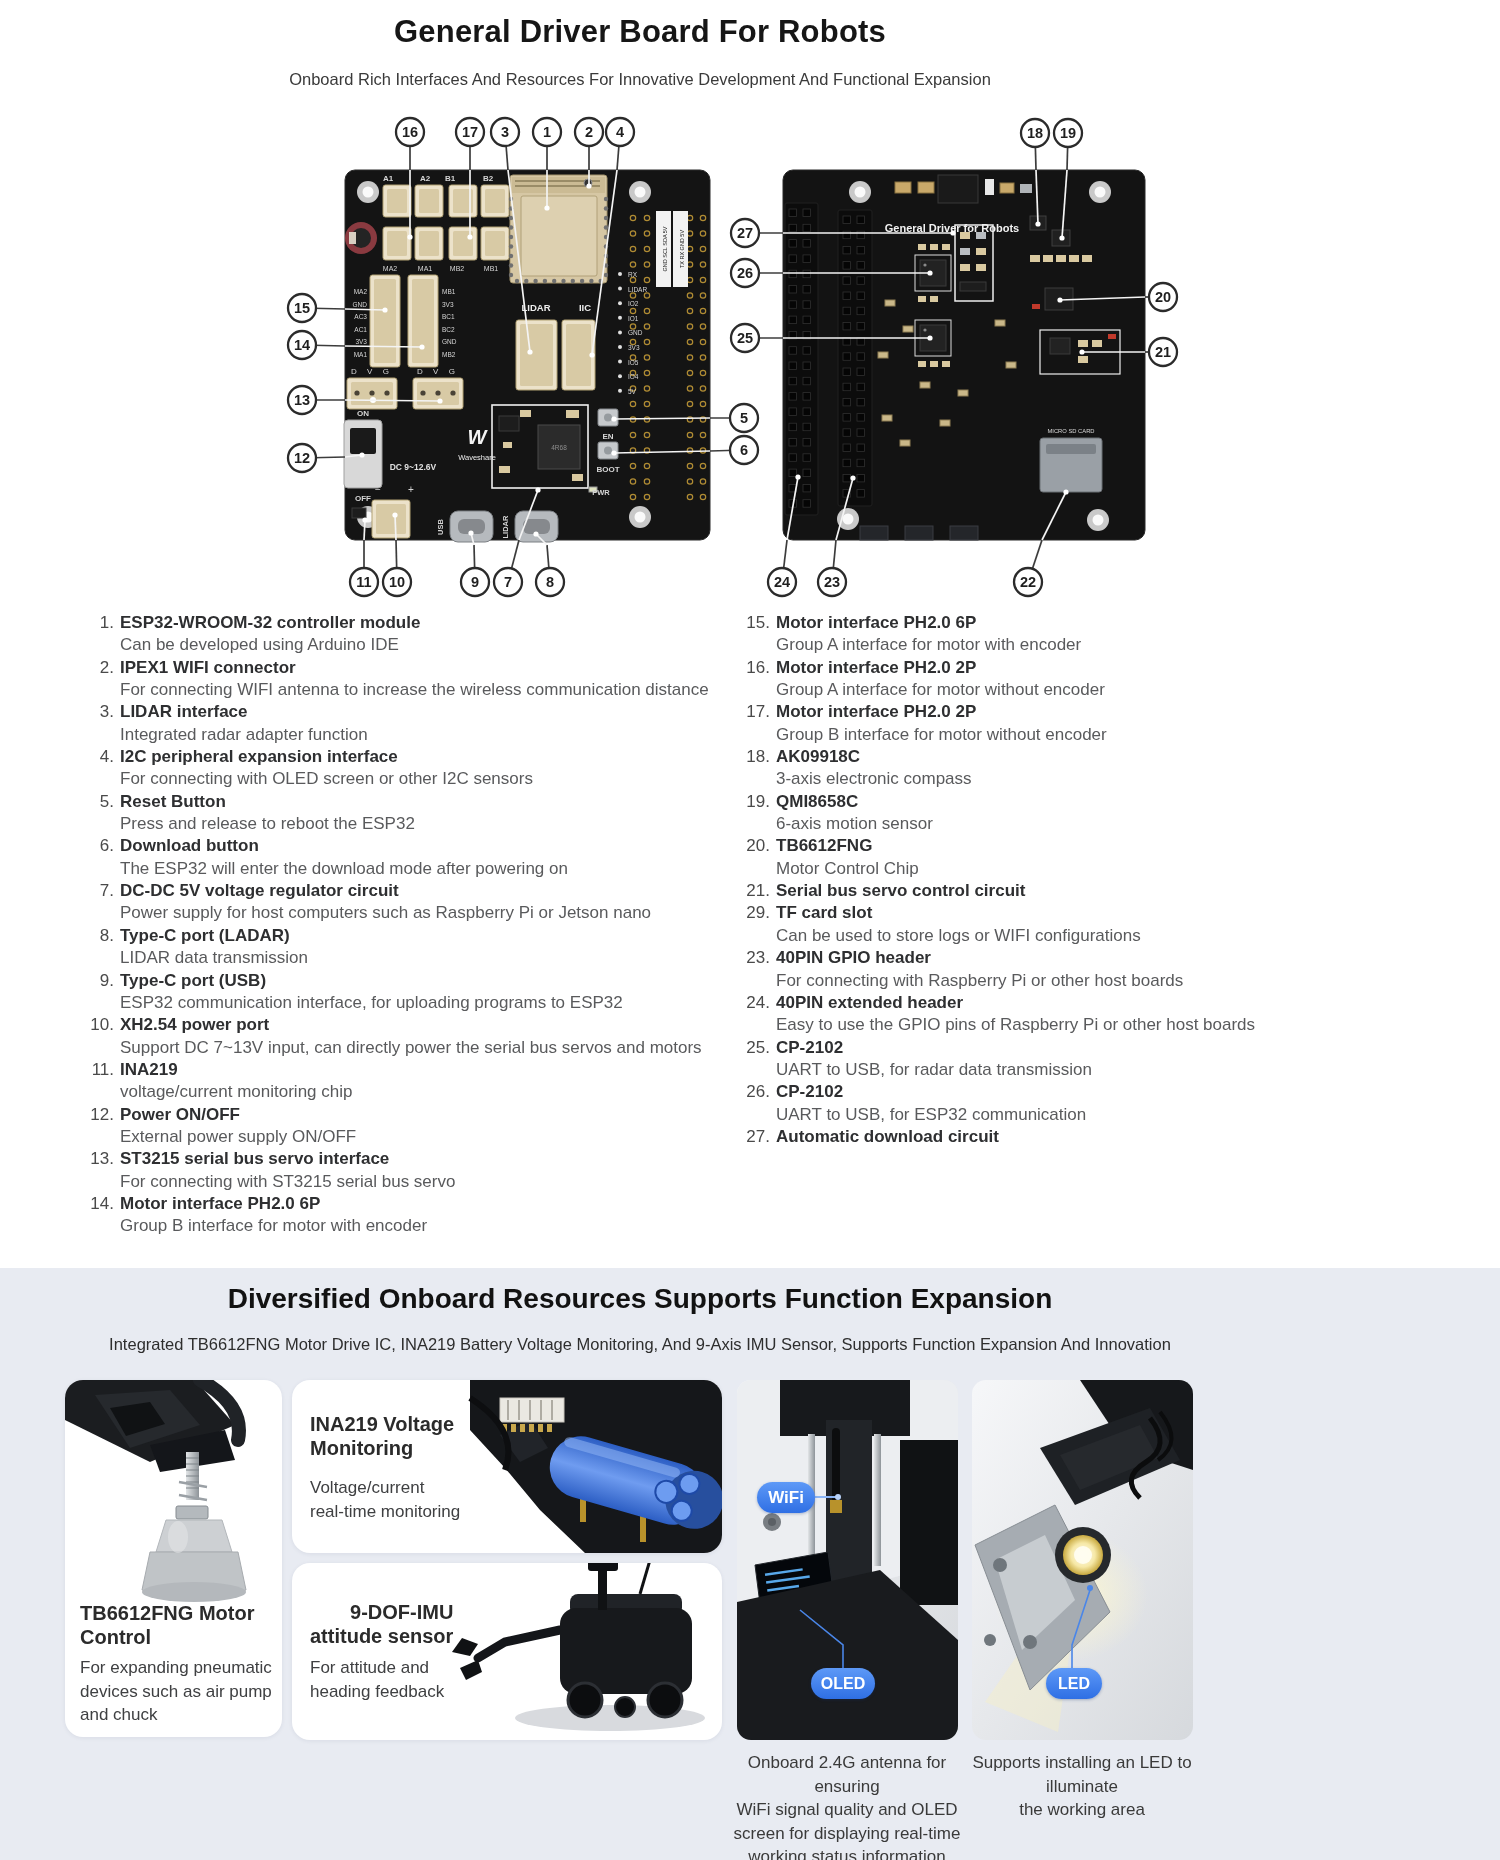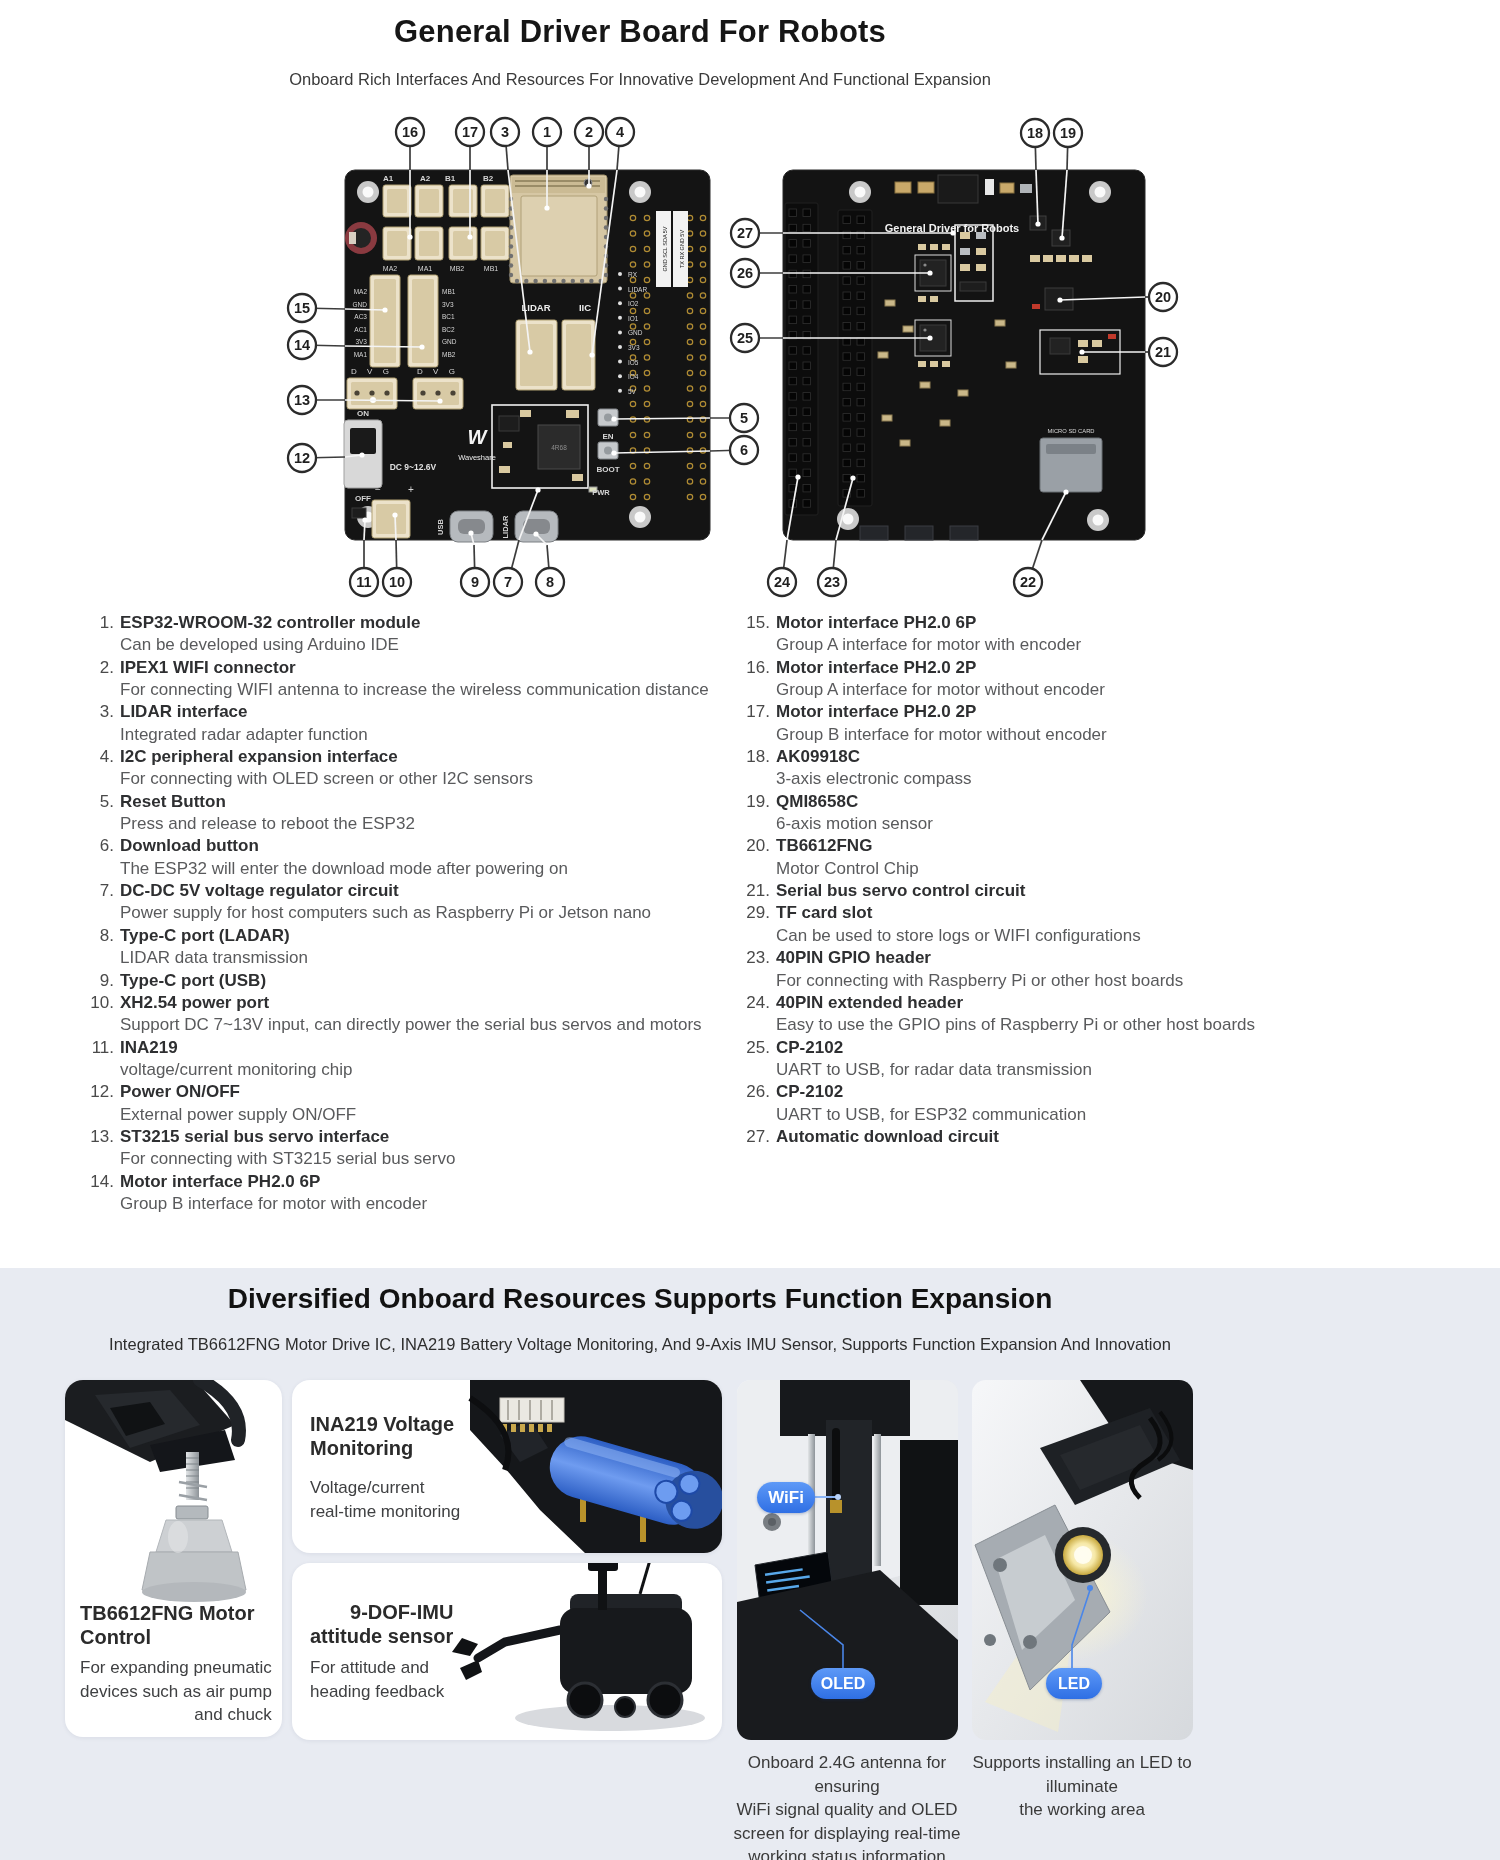--- a/index.html
+++ b/index.html
@@ -29,21 +29,21 @@
   .s2-title{left:0;top:1283px;width:1280px;text-align:center;font-size:28px;font-we ight:bold;font-weight:bold;color:#121212;}
   .s2-sub{left:0;top:1335px;width:1280px;text-align:center;font-size:16.5px;color:#2e2e2e;}
   .card{background:#fff;border-radius:18px;box-shadow:0 1px 4px rgba(40,55,90,.08);}
   #card1{left:65px;top:1380px;width:217px;height:357px;}
   #card2a{left:292px;top:1380px;width:430px;height:173px;}
   #card2b{left:292px;top:1563px;width:430px;height:177px;}
   #photos{left:0;top:1360px;pointer-events:none;z-index:3;}
   .card-title{font-size:20px;font-weight:bold;color:#2b2b2b;line-height:24px;white-space:pre-line;z-index:4;}
   .card-desc{font-size:17px;color:#3f4042;line-height:23.5px;white-space:pre-line;z-index:4;}
   #card1-title{left:80px;top:1601px;}
-  #card1-desc{left:80px;top:1656px;text-align:right;}
+  #card1-desc{left:80px;top:1656px;}
   #card2a-title{left:310px;top:1412px;}
   #card2a-desc{left:310px;top:1476px;}
   #card2b-title{left:310px;top:1600px;text-align:right;}
   #card2b-desc{left:310px;top:1656px;}
   .caption{text-align:center;font-size:17px;color:#3a3a3a;line-height:23.6px;white-space:pre-line;z-index:4;}
   #cap1{left:717px;top:1751px;width:260px;}
   #cap2{left:952px;top:1751px;width:260px;}
   .badge{border-radius:16px;background:linear-gradient(180deg,#5d99f7,#2f6fe4);color:#fff;font-weight:bold;text-align:center;box-shadow:0 1px 3px rgba(20,50,120,.3);z-index:5;}
   #badge-wifi{left:757px;top:1482px;width:58px;height:31px;font-size:17px;line-height:31px;}
   #badge-oled{left:811px;top:1668px;width:64px;height:31px;font-size:16px;line-height:31px;}
@@ -781,20 +781,21 @@
     <div class="feat-body">
       <div class="feat-title">Type-C port (LADAR)</div>
       <div class="feat-desc">LIDAR data transmission</div>
     </div>
   </li>
 
   <li class="feat">
     <span class="feat-num">9.</span>
     <div class="feat-body">
       <div class="feat-title">Type-C port (USB)</div>
+      <div class="feat-desc">ESP32 communication interface, for uploading programs to ESP32</div>
     </div>
   </li>
 
   <li class="feat">
     <span class="feat-num">10.</span>
     <div class="feat-body">
       <div class="feat-title">XH2.54 power port</div>
       <div class="feat-desc">Support DC 7~13V input, can directly power the serial bus servos and motors</div>
     </div>
   </li>

